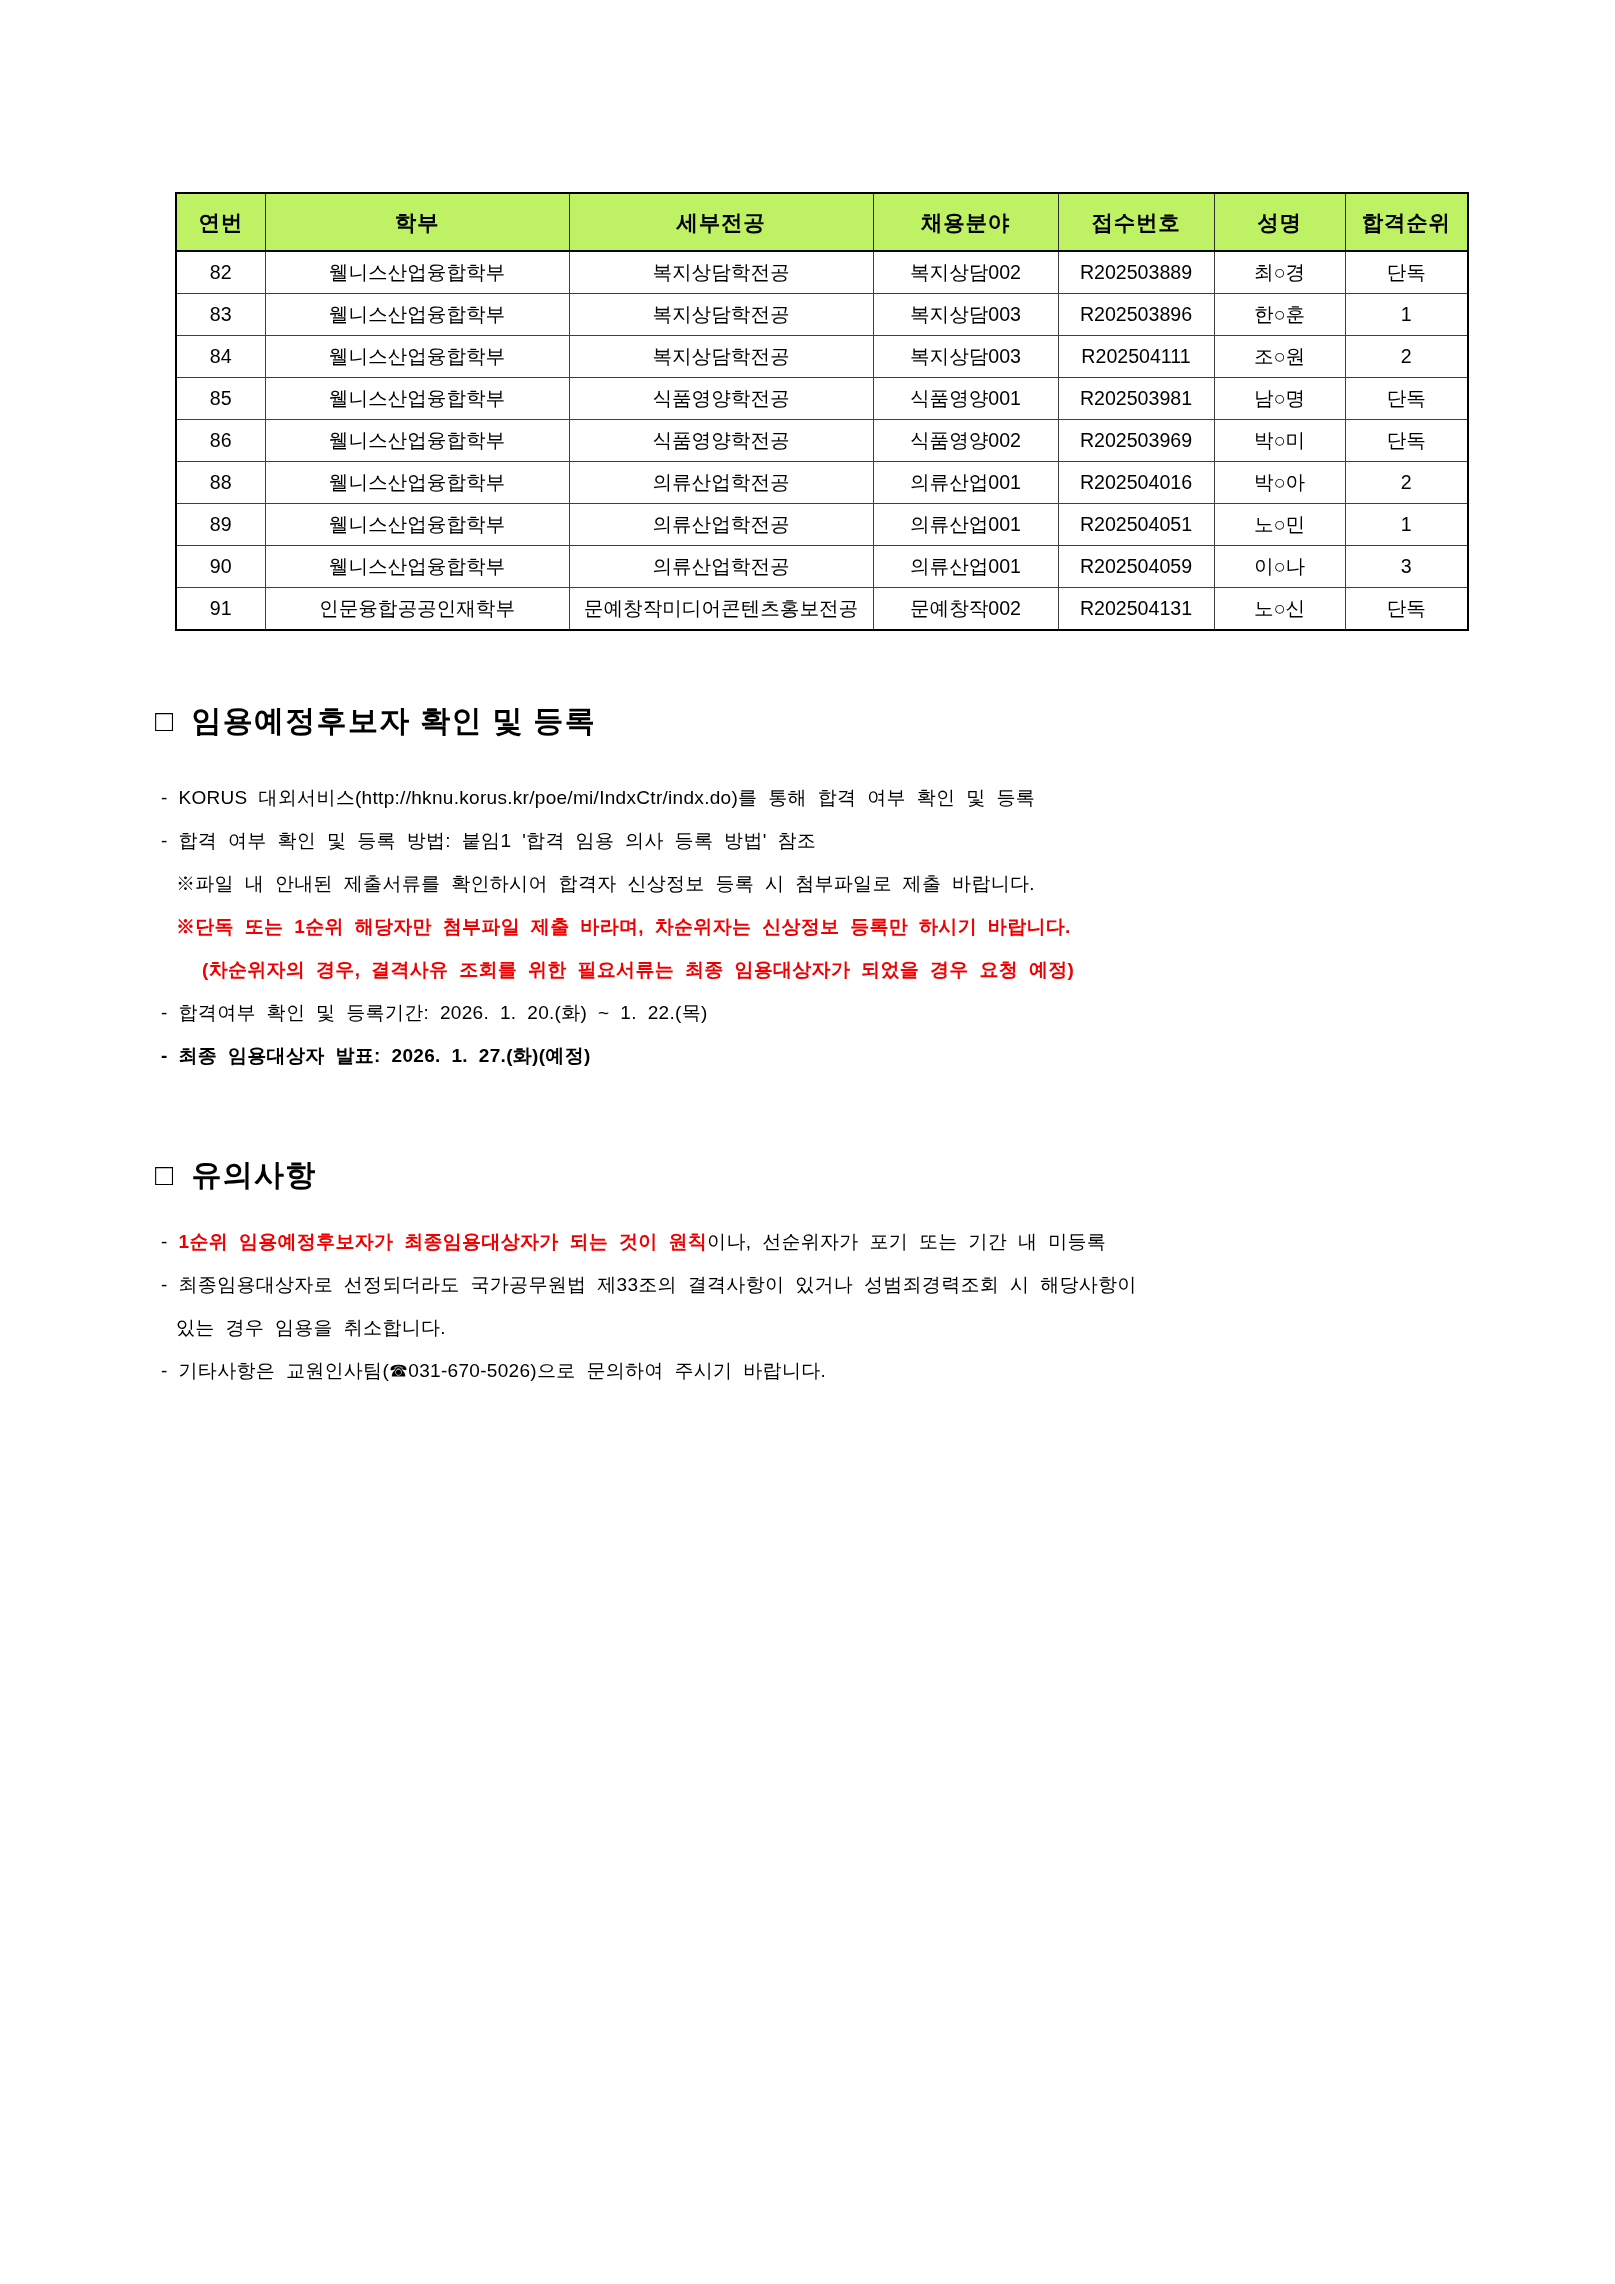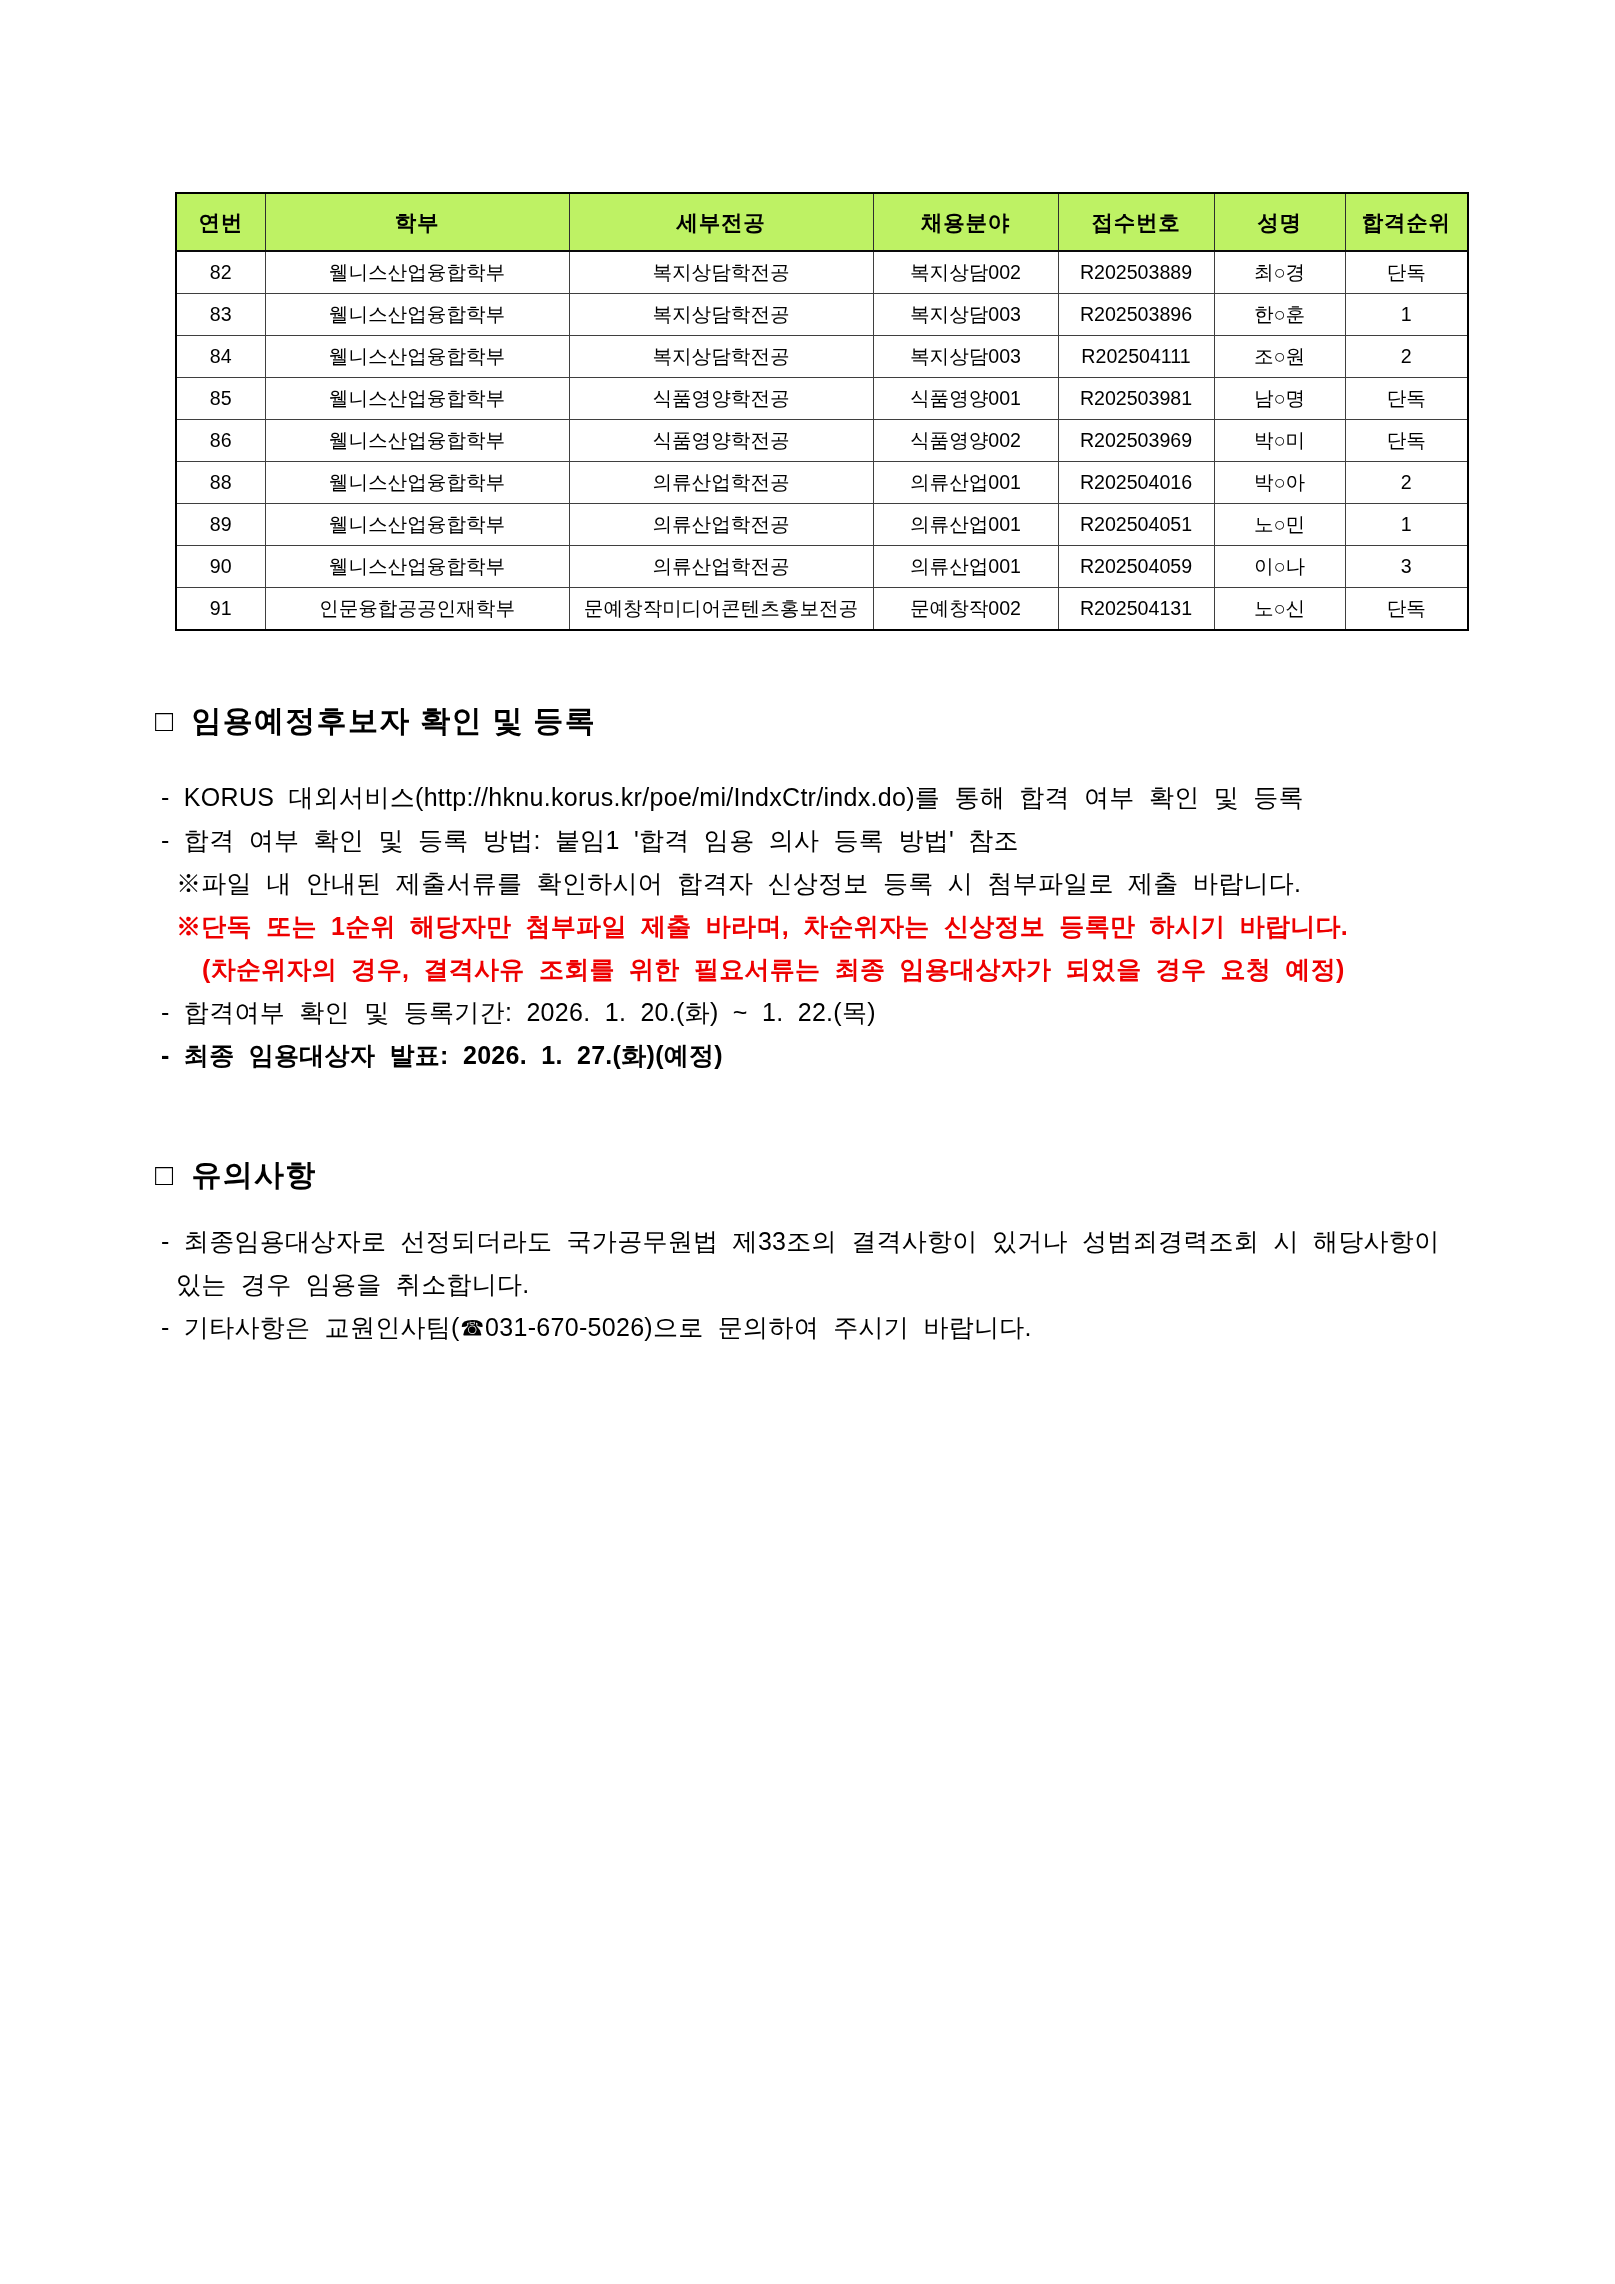--- a/index.html
+++ b/index.html
@@ -46,21 +46,21 @@
     margin-top:23px;
   }
   .section-heading .marker { font-weight:400; margin-right:17px; }
   #heading-1 { top:678px; }
   #heading-2 { top:1132px; }
 
   
   .notice-block {
     position:absolute; left:161px;
     width:1336px;
-    font-size:25px;
+    font-size:19px;
     line-height:43px;
     letter-spacing:0.3px;
     word-spacing:0.28em;
     white-space:nowrap;
   }
   #notices-1 { top:776px; }
   #notices-2 { top:1220px; }
   .nline.i0 { margin-left:0; }
   .nline.i1 { margin-left:15px; }
   .nline.i2 { margin-left:41px; }
@@ -191,19 +191,20 @@
       <div class="nline i2"><span class="seg-red">(차순위자의 경우, 결격사유 조회를 위한 필요서류는 최종 임용대상자가 되었을 경우 요청 예정)</span></div>
       <div class="nline i0"><span class="seg-normal">- 합격여부 확인 및 등록기간: 2026. 1. 20.(화) ~ 1. 22.(목)</span></div>
       <div class="nline i0"><span class="seg-bold">- 최종 임용대상자 발표: 2026. 1. 27.(화)(예정)</span></div>
     </div>
 
   <div class="section-heading" id="heading-2">
     <span class="marker">□</span><span>유의사항</span>
   </div>
 
   <div class="notice-block" id="notices-2">
+      <div class="nline i0"><span class="seg-normal">- </span><span class="seg-red">1순위 임용예정후보자가 최종임용대상자가 되는 것이 원칙</span><span class="seg-normal">이나, 선순위자가 포기 또는 기간 내 미등록</span></div>
       <div class="nline i0"><span class="seg-normal">- 최종임용대상자로 선정되더라도 국가공무원법 제33조의 결격사항이 있거나 성범죄경력조회 시 해당사항이</span></div>
       <div class="nline i1"><span class="seg-normal">있는 경우 임용을 취소합니다.</span></div>
       <div class="nline i0"><span class="seg-normal">- 기타사항은 교원인사팀(☎031-670-5026)으로 문의하여 주시기 바랍니다.</span></div>
     </div>
 
 </div>
 
 
 </body></html>

